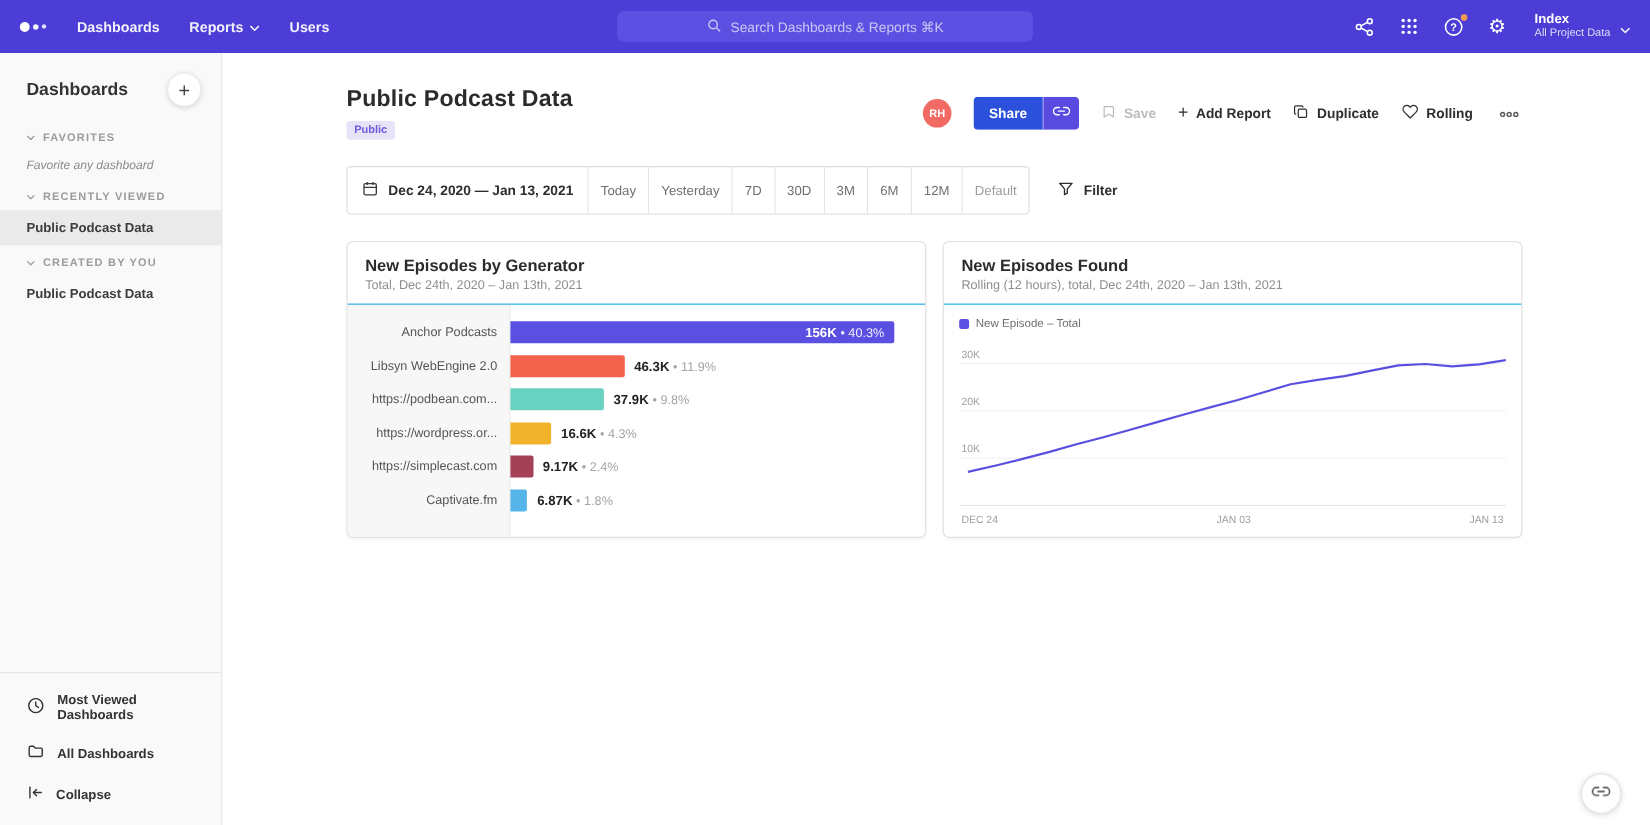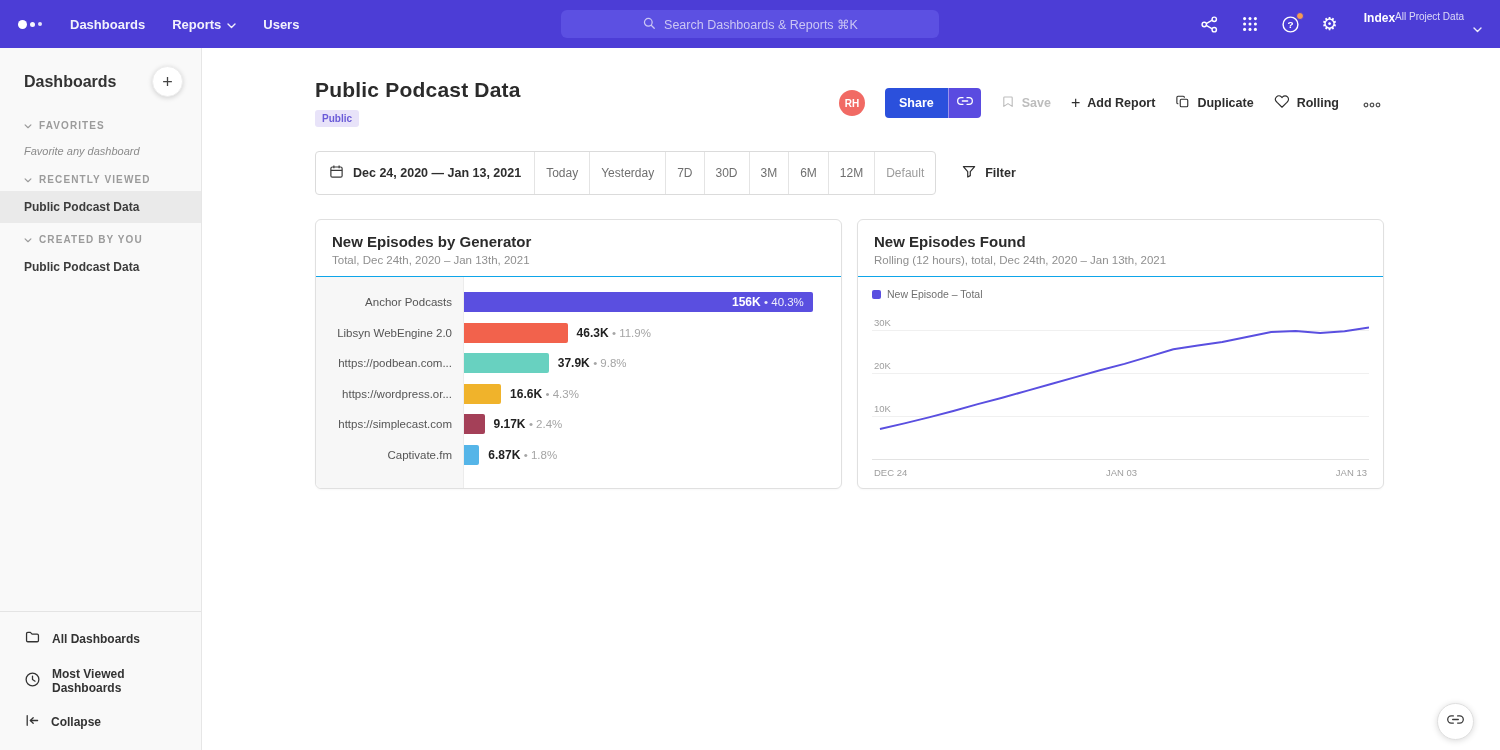--- a/index.html
+++ b/index.html
@@ -30,21 +30,21 @@
     font-size:12.5px; color:#CBC6F4; cursor:text;
   }
   .nav-right { margin-left:auto; display:flex; align-items:center; gap:22px; }
   .nav-icon { position:relative; display:flex; align-items:center; color:#fff; cursor:pointer; }
   .nav-badge {
     position:absolute; top:-3px; right:-4px; width:8px; height:8px;
     border-radius:50%; background:#F59A52; border:1.5px solid #4C3DD6;
   }
   .gear-glyph { font-size:18px; line-height:1; }
   .project { display:flex; align-items:flex-start; gap:9px; cursor:pointer; margin-left:4px; }
-  .project-text { display:flex; flex-direction:row; line-height:1.25; }
+  .project-text { display:flex; flex-direction:column; line-height:1.25; }
   .project-name { font-size:12px; font-weight:bold; }
   .project-sub { font-size:10px; opacity:.8; }
   .project .chev { margin-top:8px; opacity:.9; }
 
   
   .sidebar {
     position:fixed; top:48px; left:0; bottom:0; width:202px; background:#F9F9F9;
     border-right:1px solid #E6E6E6; display:flex; flex-direction:column; z-index:10;
   }
   .sb-head { display:flex; align-items:center; justify-content:space-between; padding:18px 18px 12px 24px; }
@@ -233,31 +233,31 @@
   <div class="sb-section-head">
     <span><svg width="8" height="5" viewBox="0 0 9 6">
           <polyline points="1,1 4.5,4.5 8,1" fill="none" stroke="#9B9B9B" stroke-width="1.4" stroke-linecap="round" stroke-linejoin="round"></polyline>
         </svg></span>
     <span>CREATED BY YOU</span>
   </div>
   <div class="sb-item">Public Podcast Data</div>
 
   <div class="sb-footer">
     <div class="sb-foot-item">
-      <span><svg width="17" height="17" viewBox="0 0 20 20" fill="none" stroke="#333" stroke-width="1.5" stroke-linejoin="round">
-            <path d="M3 5.5A1.5 1.5 0 0 1 4.5 4h3l2 2h6A1.5 1.5 0 0 1 17 7.5v6a1.5 1.5 0 0 1-1.5 1.5h-11A1.5 1.5 0 0 1 3 13.5z"></path>
-          </svg></span>
-      <span>All Dashboards</span>
-    </div>
-    <div class="sb-foot-item">
       <span><svg width="17" height="17" viewBox="0 0 20 20" fill="none" stroke="#333" stroke-width="1.5">
             <circle cx="10" cy="10" r="7.5"></circle>
             <polyline points="10,6 10,10 13,12" stroke-linecap="round" stroke-linejoin="round"></polyline>
           </svg></span>
       <span>Most Viewed Dashboards</span>
+    </div>
+    <div class="sb-foot-item">
+      <span><svg width="17" height="17" viewBox="0 0 20 20" fill="none" stroke="#333" stroke-width="1.5" stroke-linejoin="round">
+            <path d="M3 5.5A1.5 1.5 0 0 1 4.5 4h3l2 2h6A1.5 1.5 0 0 1 17 7.5v6a1.5 1.5 0 0 1-1.5 1.5h-11A1.5 1.5 0 0 1 3 13.5z"></path>
+          </svg></span>
+      <span>All Dashboards</span>
     </div>
     <div class="sb-foot-item">
       <span><svg width="16" height="15" viewBox="0 0 20 16" fill="none" stroke="#333" stroke-width="1.6" stroke-linecap="round" stroke-linejoin="round">
             <line x1="4" y1="2" x2="4" y2="14"></line>
             <line x1="17" y1="8" x2="8" y2="8"></line>
             <polyline points="11.5,4.5 8,8 11.5,11.5"></polyline>
           </svg></span>
       <span>Collapse</span>
     </div>
   </div>

